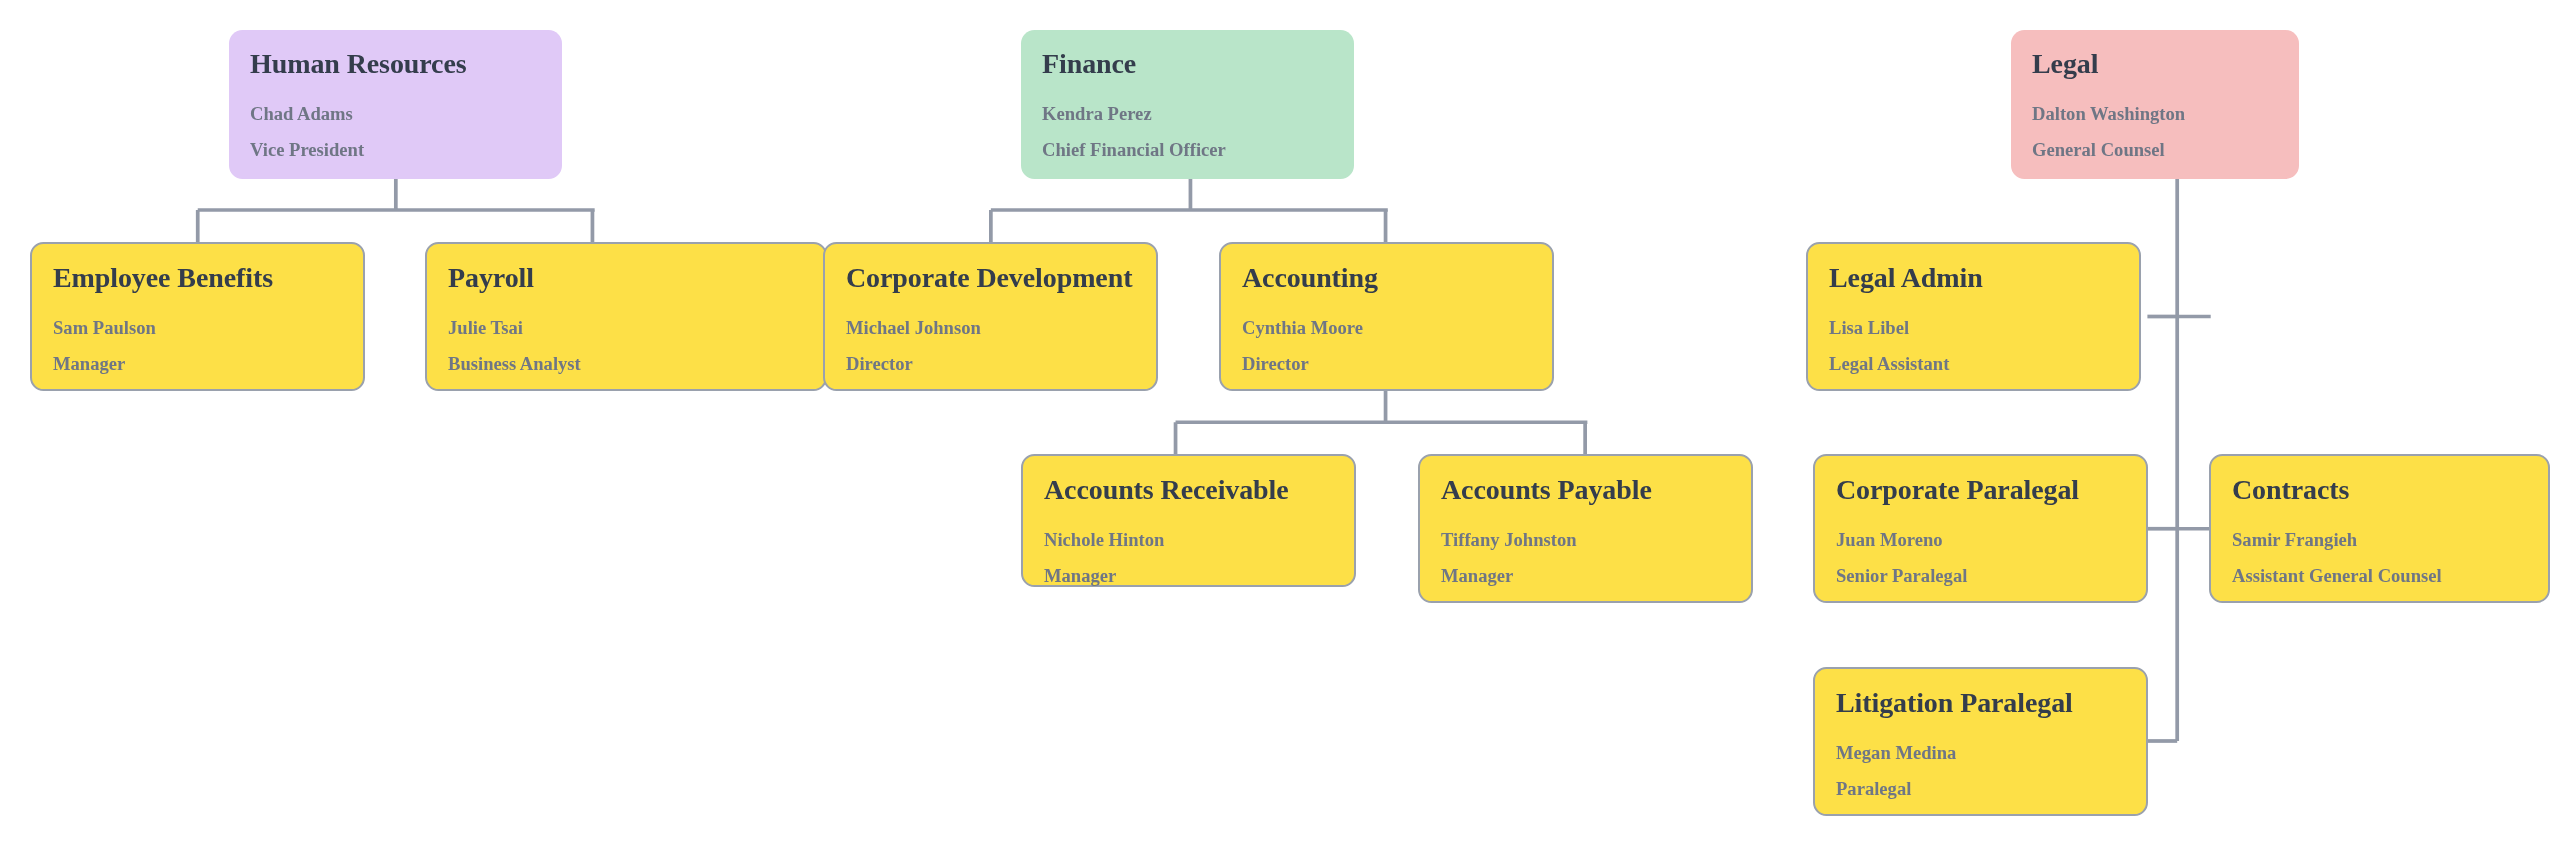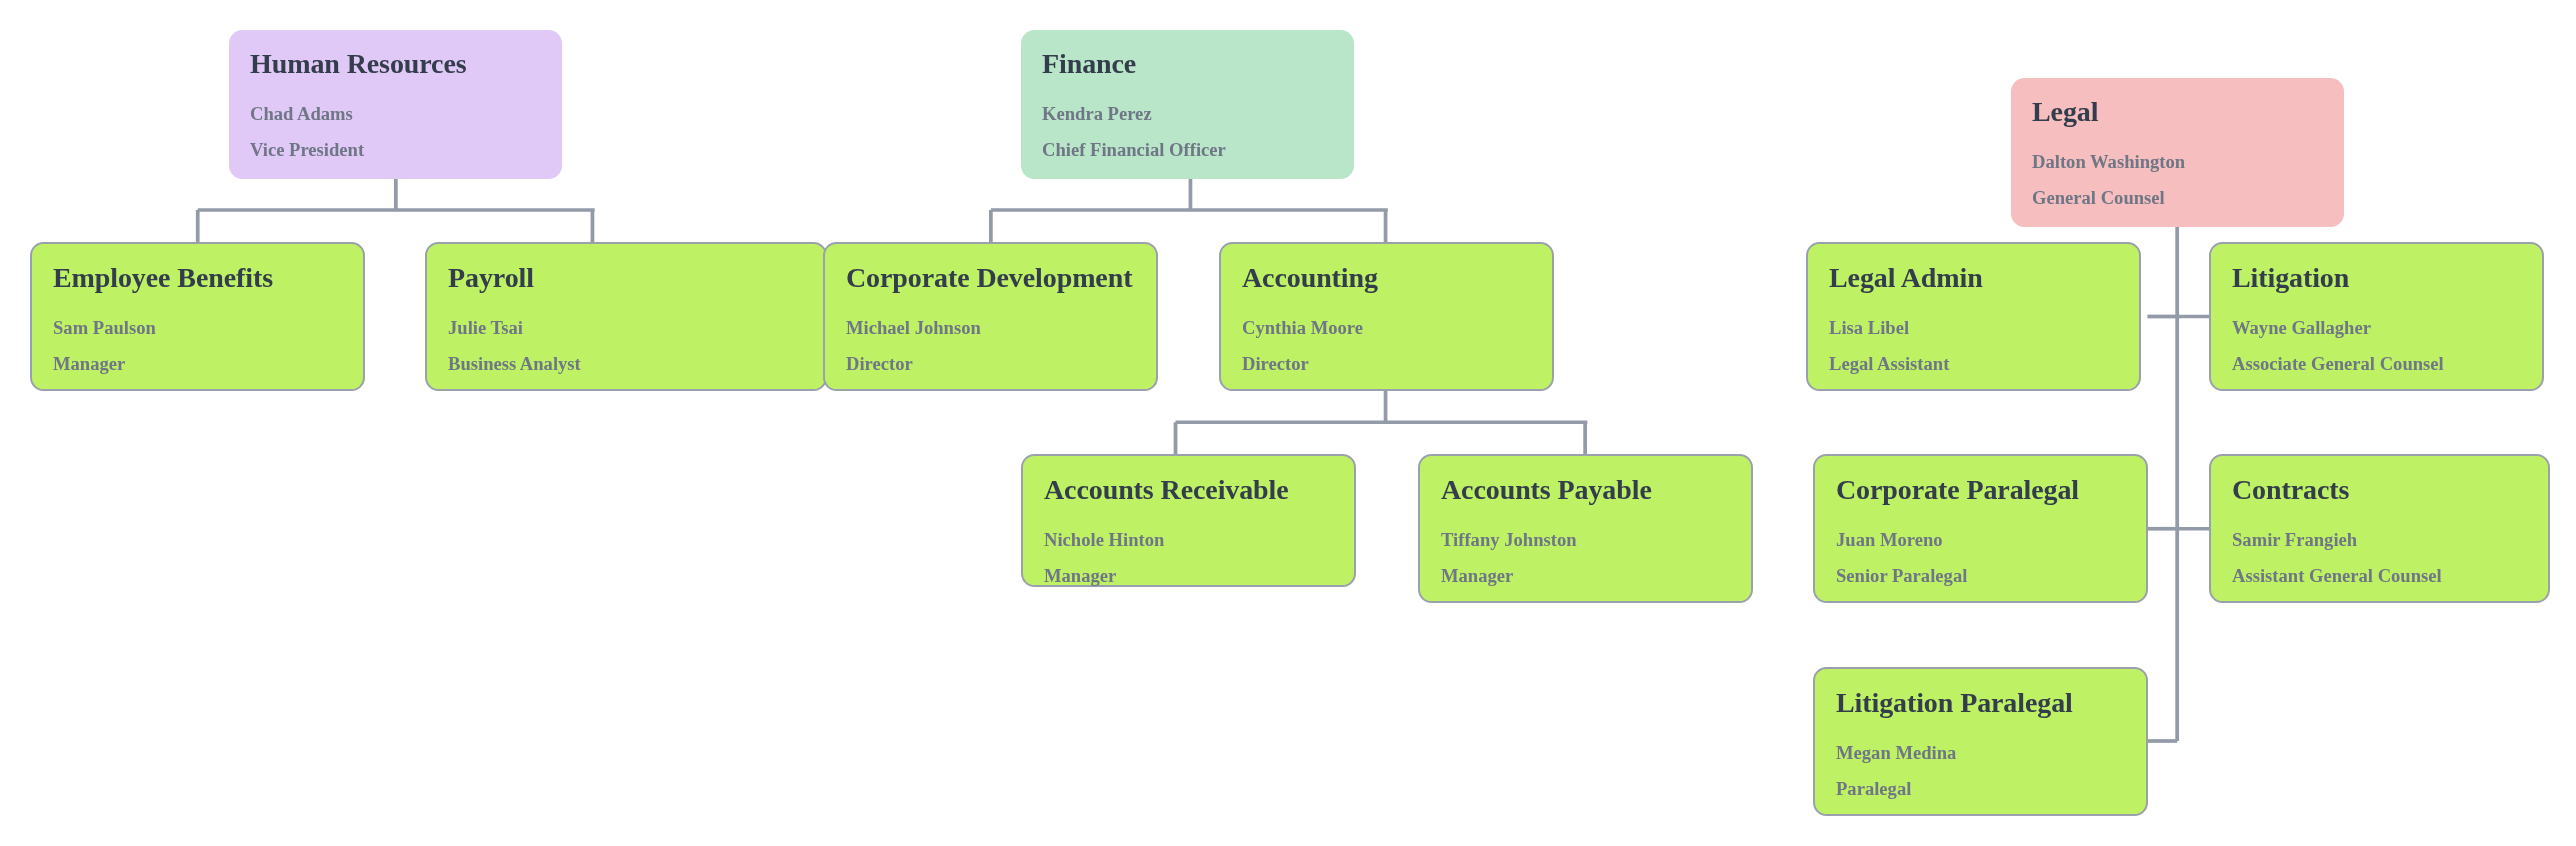--- a/index.html
+++ b/index.html
@@ -30,21 +30,21 @@
   }
   
   .node {
     position: absolute;
     box-sizing: border-box;
     border-radius: 13.4px;
     padding: 19.4px 21px 0 21px;
     font-family: Liberation Serif, serif;
   }
   .node.plain {
-    background: #bef264;
+    background: #fde047;
     border: 2.2px solid #9aa1ad;
   }
   .node.tinted {
     border: none;
   }
   .node-title {
     font-size: 28px;
     font-weight: bold;
     color: #343d4c;
     line-height: 1.05;
@@ -142,37 +142,32 @@
     <div class="node-person">Nichole Hinton</div>
     <div class="node-role">Manager</div>
   </div>
 
   <div class="node plain" style="left:1418px; top:454px; width:335px; height:149px;">
     <div class="node-title">Accounts Payable</div>
     <div class="node-person">Tiffany Johnston</div>
     <div class="node-role">Manager</div>
   </div>
 
-  <div class="node tinted" style="left:2011px; top:30px; width:333px; height:149px; background:#f6bebe;margin-top:48px;">
+  <div class="node tinted" style="left:2011px; top:30px; width:288px; height:149px; background:#f6bebe;">
     <div class="node-title">Legal</div>
     <div class="node-person">Dalton Washington</div>
     <div class="node-role">General Counsel</div>
   </div>
 
   <div class="node plain" style="left:1806px; top:242px; width:335px; height:149px;">
     <div class="node-title">Legal Admin</div>
     <div class="node-person">Lisa Libel</div>
     <div class="node-role">Legal Assistant</div>
   </div>
 
-  <div class="node plain" style="left:2209px; top:242px; width:335px; height:149px;">
-    <div class="node-title">Litigation</div>
-    <div class="node-person">Wayne Gallagher</div>
-    <div class="node-role">Associate General Counsel</div>
-  </div>
 
   <div class="node plain" style="left:1813px; top:454px; width:335px; height:149px;">
     <div class="node-title">Corporate Paralegal</div>
     <div class="node-person">Juan Moreno</div>
     <div class="node-role">Senior Paralegal</div>
   </div>
 
   <div class="node plain" style="left:2209px; top:454px; width:341px; height:149px;">
     <div class="node-title">Contracts</div>
     <div class="node-person">Samir Frangieh</div>

